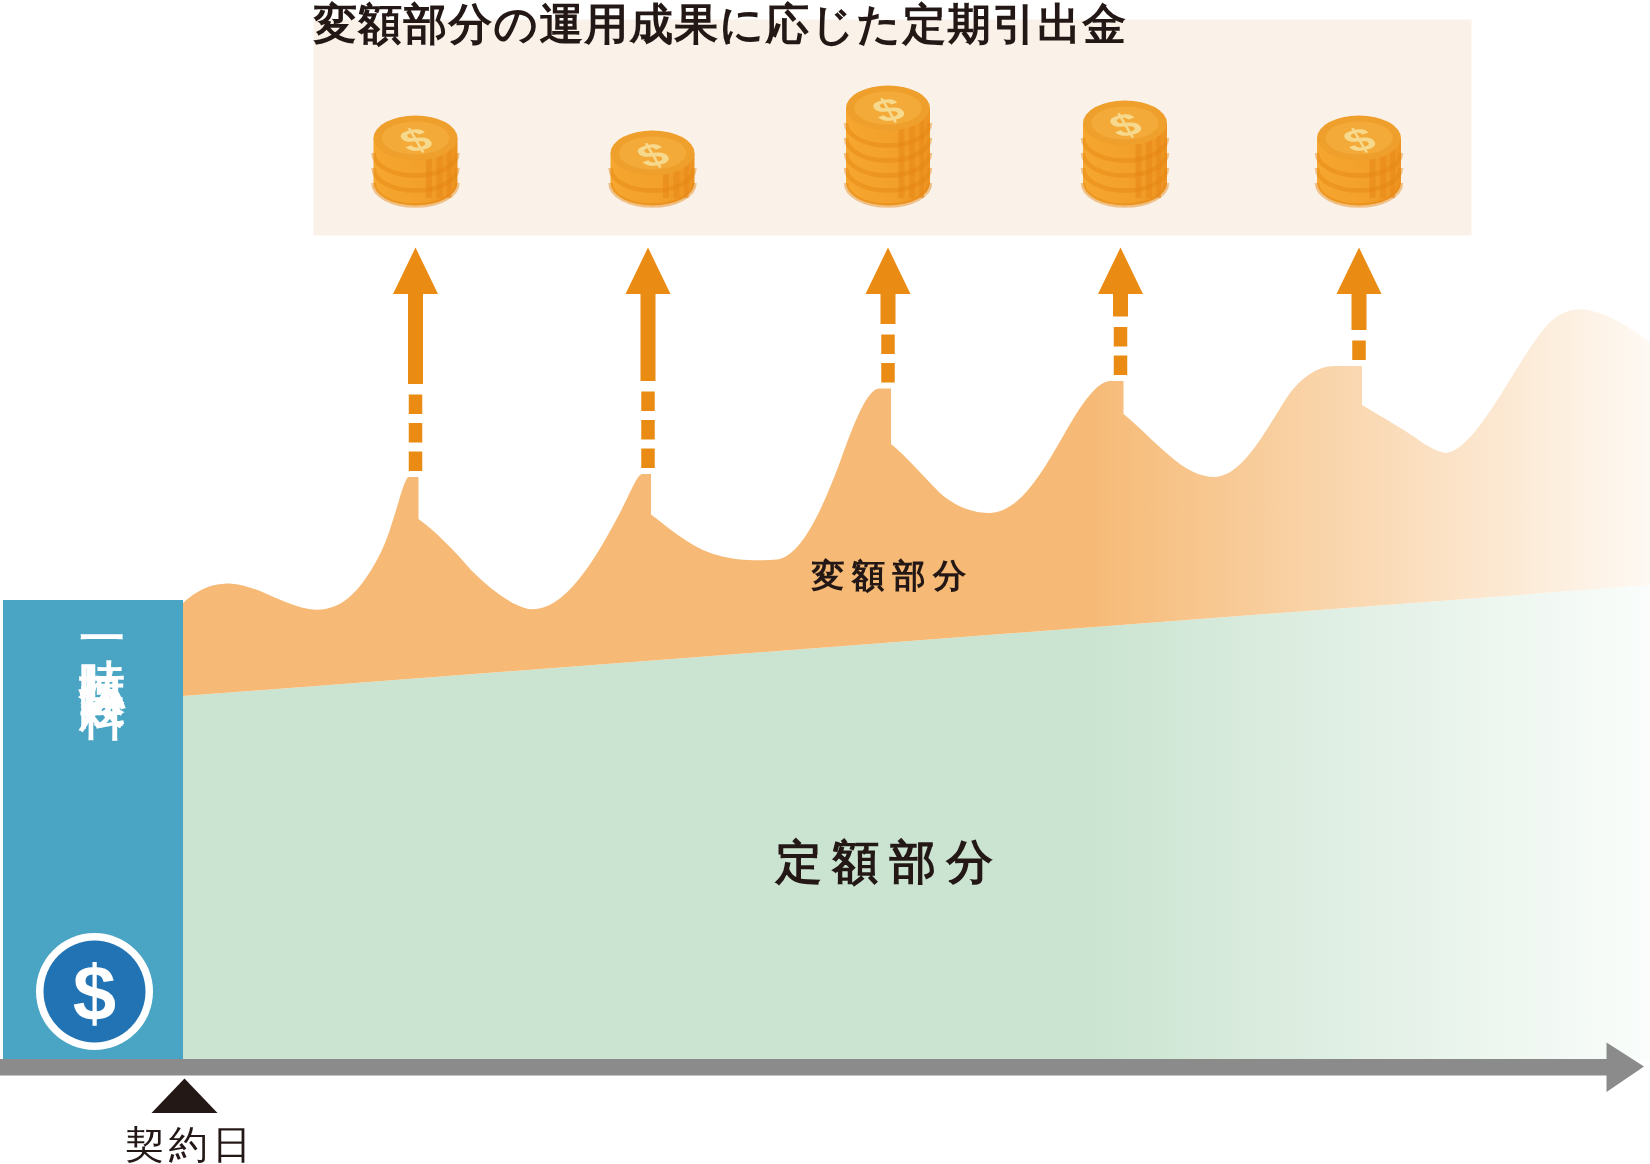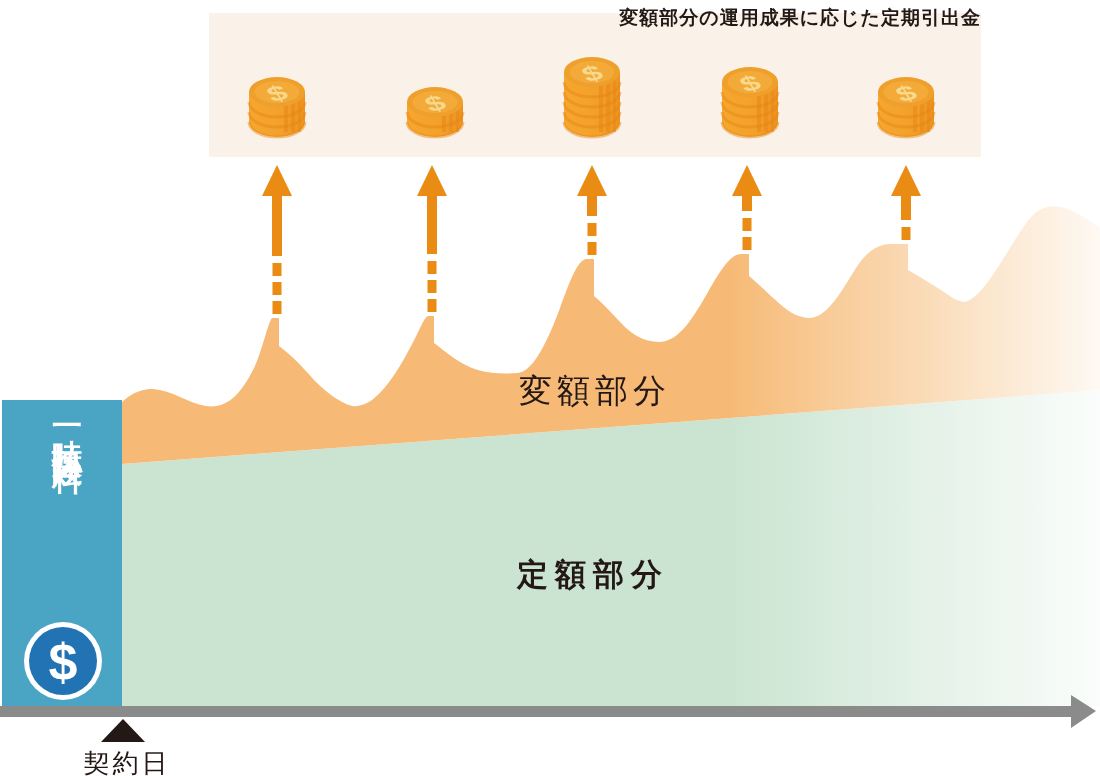--- a/index.html
+++ b/index.html
@@ -8,28 +8,28 @@
     width:1100px; height:776px;
     background:#ffffff;
     overflow:hidden;
     font-family:"Liberation Sans", sans-serif;
     color:#231815;
   }
   .stage svg.diagram { position:absolute; left:0; top:0; }
   .txt { position:absolute; white-space:nowrap; }
   .title {
     left:209px; top:1px; width:772px;
-    text-align:right;
-    font-size:19px; font-weight:600; letter-spacing:1px;
+    text-align:left;
+    font-size:29px; font-weight:600; letter-spacing:1px;
     line-height:33px;
   }
   .lbl-variable {
     left:470px; top:369px; width:250px;
     text-align:center;
-    font-size:33px; font-weight:400; letter-spacing:5px;
+    font-size:22px; font-weight:700; letter-spacing:5px;
   }
   .lbl-fixed {
     left:450px; top:554px; width:286px;
     text-align:center;
     font-size:31px; font-weight:700; letter-spacing:7px;
   }
   .lbl-premium {
     left:46px; top:409px;
     writing-mode:vertical-rl; text-orientation:upright;
     font-size:30px; font-weight:600; letter-spacing:6px;

